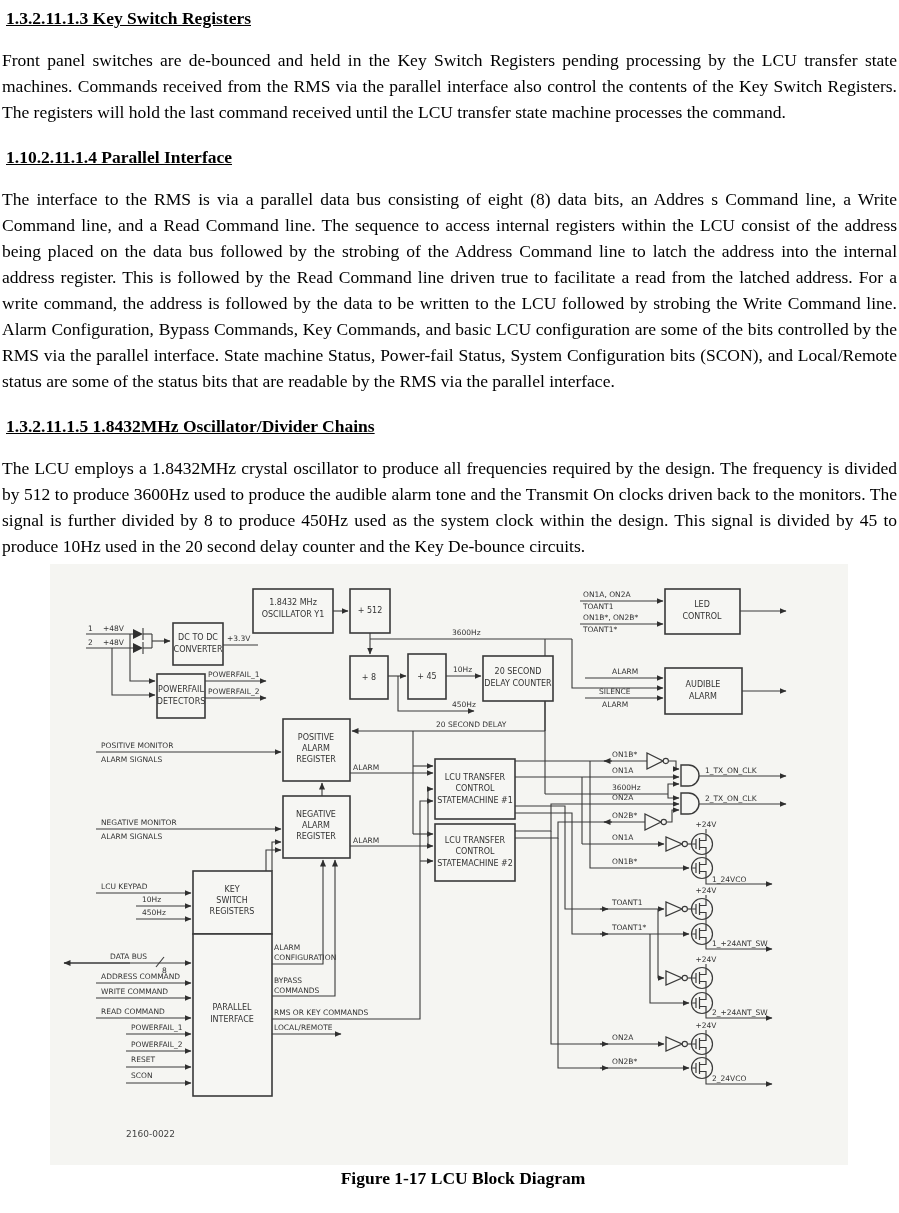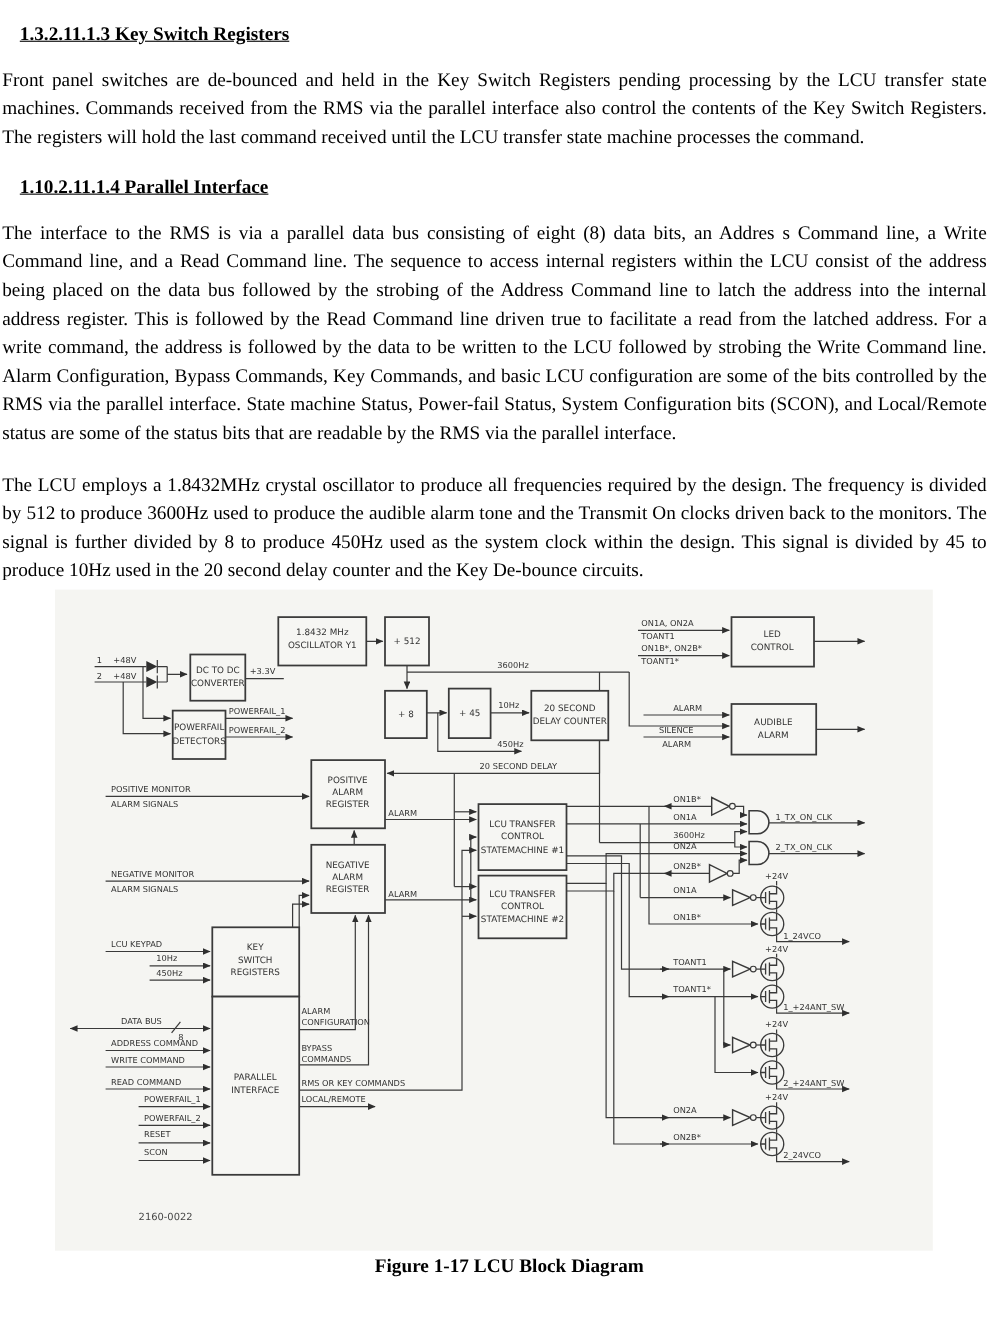--- a/index.html
+++ b/index.html
@@ -1,19 +1,19 @@
 <!DOCTYPE html>
 <html><head>
 <meta charset="utf-8">
 <style>
   html,body{margin:0;padding:0;background:#fff;}
   body{width:899px;height:1213px;overflow:hidden;color:#000;
        font-family:"Liberation Serif",serif;}
   .textcol{padding:3px 2px 0 2px;}
-  .sec h2{font-size:17.5px;line-height:22px;margin:16px;font-weight:bold;
+  .sec h2{font-size:17.5px;line-height:22px;margin:4px;font-weight:bold;
           text-decoration:underline;}
   .sec p{font-size:17.5px;line-height:26px;margin:18px 0 0 0;text-align:justify;}
   .sec + .sec{margin-top:21px;}
   .figure{position:relative;margin-top:2px;}
   svg{display:block;}
   .bx{fill:#f6f6f3;stroke:#3a3a3a;stroke-width:1.6;}
   .w{stroke:#3a3a3a;stroke-width:1.1;fill:none;}
   .gate{fill:#f6f6f3;stroke:#3a3a3a;stroke-width:1.4;}
   .inv polygon{fill:#f6f6f3;stroke:#3a3a3a;stroke-width:1.3;}
   .inv circle{fill:#f6f6f3;stroke:#3a3a3a;stroke-width:1.1;}
@@ -33,20 +33,21 @@
 <div class="textcol">
   <div class="sec">
     <h2>1.3.2.11.1.3 Key Switch Registers</h2>
     <p>Front panel switches are de-bounced and held in the Key Switch Registers pending processing by the LCU transfer state machines.  Commands received from the RMS via the parallel interface also control the contents of the Key Switch Registers.  The registers will hold the last command received until the LCU transfer state machine processes the command.</p>
   </div>
   <div class="sec">
     <h2>1.10.2.11.1.4 Parallel Interface</h2>
     <p>The interface to the RMS is via a parallel data bus consisting of eight (8) data bits, an Addres s Command line, a Write Command line, and a Read Command line.  The sequence to access internal registers within the LCU consist of the address being placed on the data bus followed by the strobing of the Address Command line to latch the address into the  internal address register.  This is followed by the Read Command line driven true to facilitate a read from the latched address.  For a write command, the address is followed by the data to be written to the LCU followed by strobing the Write Command line. Alarm Configuration, Bypass Commands, Key Commands, and basic LCU configuration are some of the bits controlled by the RMS via the parallel interface.  State machine Status, Power-fail Status, System Configuration bits (SCON), and Local/Remote status are some of the status bits that are readable by the RMS via the parallel interface.</p>
   </div>
   <div class="sec">
+    <h2>1.3.2.11.1.5 1.8432MHz Oscillator/Divider Chains</h2>
     <p>The LCU employs a 1.8432MHz crystal oscillator to produce all frequencies required by the design.  The frequency is divided by 512 to produce 3600Hz used to produce the audible alarm tone and the Transmit On clocks driven back to the monitors.  The signal is further divided by 8 to produce 450Hz used as the system clock within the design.  This signal is divided by 45 to produce 10Hz used in the 20 second delay counter and the Key De-bounce circuits.</p>
   </div>
 </div>
 
 <div class="figure">
 <svg width="899" height="606" viewBox="0 585 899 606">
   <defs>
     <marker id="a" markerWidth="8" markerHeight="8" refX="6.5" refY="3" orient="auto" markerUnits="userSpaceOnUse">
       <path d="M0,0L7,3L0,6Z" fill="#2f2f2f"></path>
     </marker>

